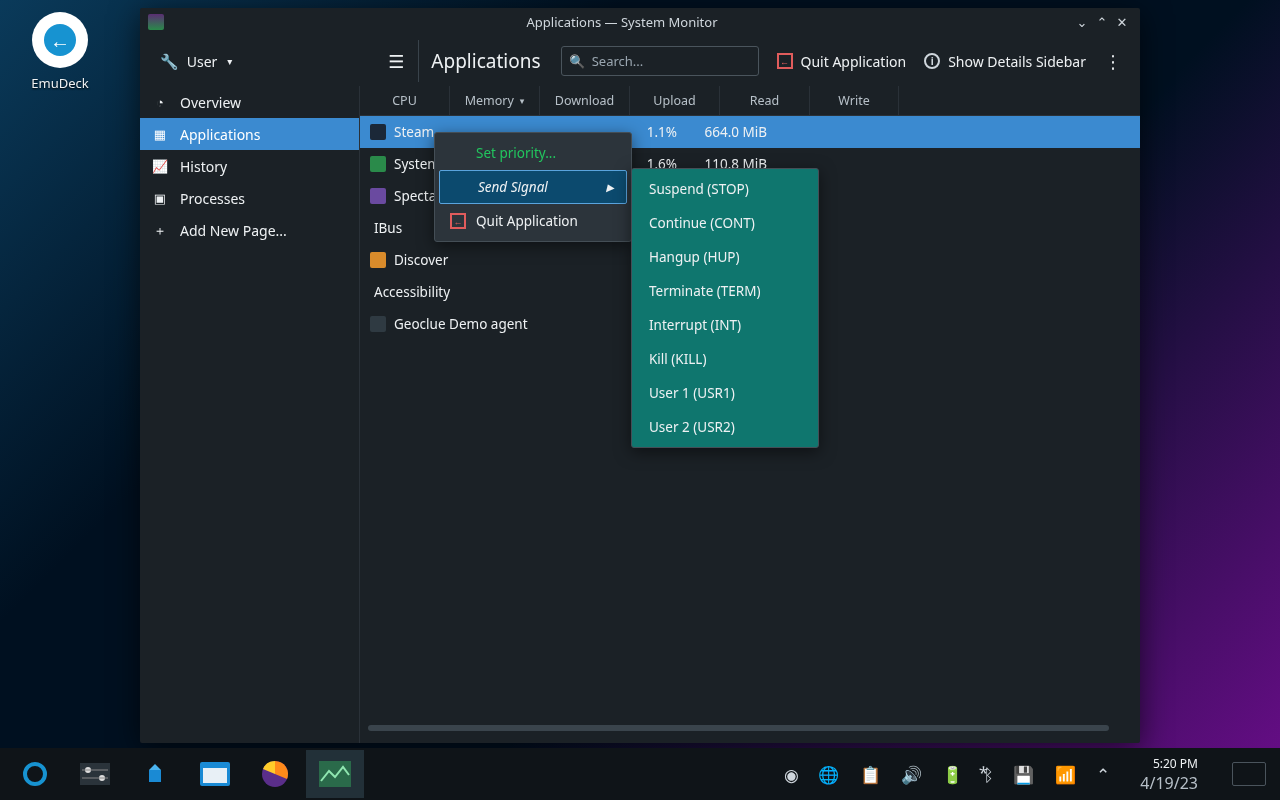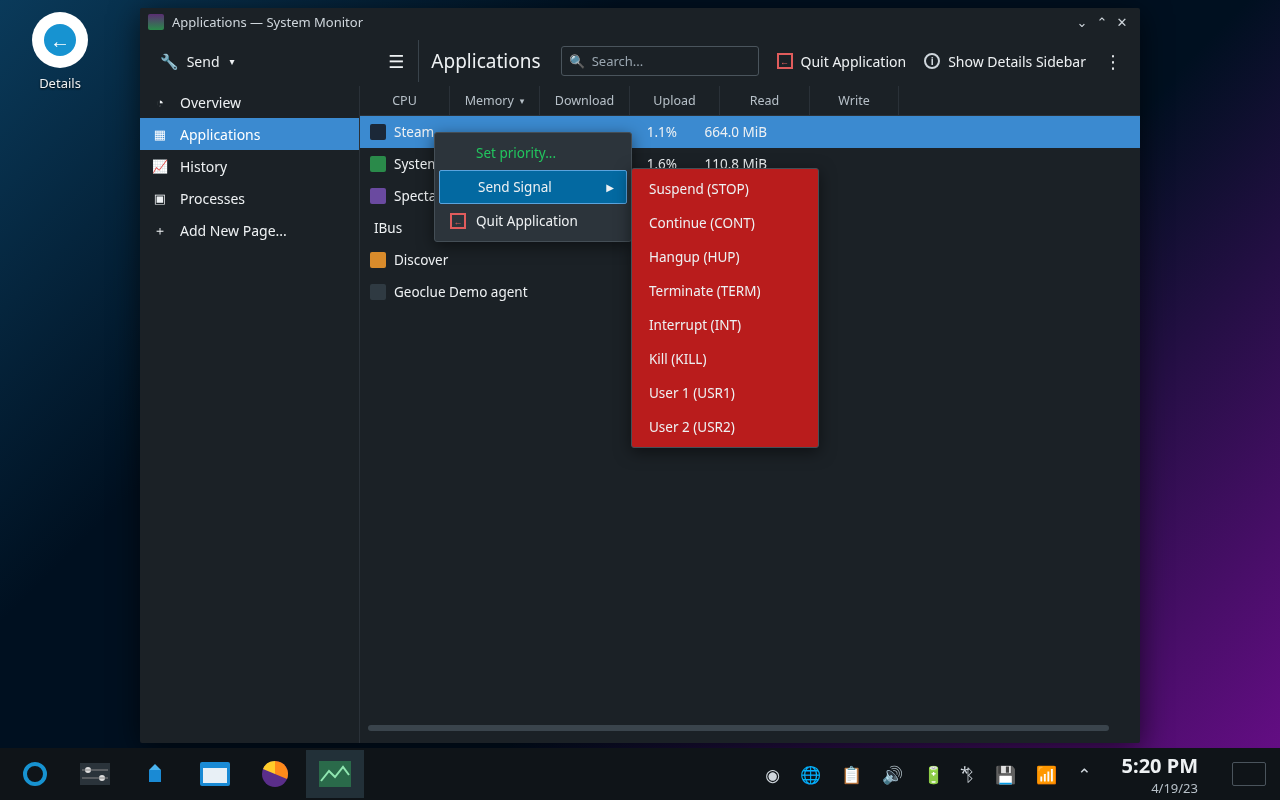--- a/index.html
+++ b/index.html
@@ -8,21 +8,21 @@
 
 .desktop-icon { position:absolute; top:12px; left:20px; width:80px; text-align:center; }
 .desktop-icon .emud-circ { width:56px; height:56px; border-radius:50%; background:#fff; margin:0 auto; display:flex; align-items:center; justify-content:center; }
 .desktop-icon .emud-circ .arrow { width:32px; height:32px; border-radius:50%; background:#1793d1; display:flex; align-items:center; justify-content:center; color:#fff; font-size:20px; }
 .desktop-icon .lbl { margin-top:6px; font-size:13px; color:#eef1f3; text-shadow:0 1px 2px #000; }
 
 
 .window { position:absolute; top:8px; left:140px; width:1000px; height:735px; background:#1b2126; border-radius:2px; box-shadow:0 6px 30px rgba(0,0,0,.6); display:flex; flex-direction:column; }
 .titlebar { height:28px; display:flex; align-items:center; padding:0 8px; font-size:13px; color:#cfd6dc; }
 .titlebar .tb-icon { width:16px; height:16px; background:linear-gradient(#5a2e73,#2a8a4a); border-radius:2px; margin-right:8px; }
-.titlebar .tb-title { flex:1; text-align:left; }
+.titlebar .tb-title { flex:1; text-align:center; }
 .titlebar .wc { width:20px; text-align:center; cursor:pointer; font-size:13px; }
 
 .toolbar { height:50px; display:flex; align-items:center; padding:0 14px; }
 .tools-btn { display:flex; align-items:center; gap:8px; font-size:14px; padding:4px 6px; }
 .tools-btn .wrench { font-size:15px; }
 .tools-btn .chev { font-size:10px; margin-left:2px; }
 .hamburger { margin-left:auto; font-size:18px; padding:4px 10px; }
 .divider-v { width:1px; height:42px; background:#39434b; margin:0 12px 0 4px; }
 .page-title { font-size:19px; font-weight:400; }
 .search { margin-left:20px; width:198px; height:30px; border:1px solid #4a545c; border-radius:3px; display:flex; align-items:center; padding:0 8px; gap:6px; color:#9aa6b0; font-size:13px; }
@@ -55,62 +55,62 @@
 .row .r-wr{width:89px}
 .row.cat .r-name{padding-left:14px}
 
 .hscroll { height:14px; margin:6px 8px 8px; background:transparent; position:relative; }
 .hscroll .thumb { position:absolute; left:0; top:4px; height:6px; width:97%; background:#3a444c; border-radius:3px; }
 
 
 .ctx { position:absolute; top:132px; left:434px; width:198px; background:#2c343b; border:1px solid #444e56; border-radius:3px; box-shadow:0 4px 16px rgba(0,0,0,.5); padding:3px; z-index:10; }
 .ctx-item { height:34px; display:flex; align-items:center; padding:0 12px; font-size:13.5px; gap:10px; border-radius:2px; }
 .ctx-item.disabled{color:#22c55e}
-.ctx-item.hi{background:#0369a1; border:1px solid #5aa4de; margin:0 1px;}
+.ctx-item.hi{background:#0c4a6e; border:1px solid #5aa4de; margin:0 1px;font-style:italic;}
 .ctx-item .arrow-r{margin-left:auto;font-size:10px}
 
-.sub { position:absolute; top:168px; left:631px; width:188px; background:#b91c1c; border:1px solid #444e56; border-radius:3px; box-shadow:0 4px 16px rgba(0,0,0,.5); padding:3px; z-index:11; }
+.sub { position:absolute; top:168px; left:631px; width:188px; background:#0f766e; border:1px solid #444e56; border-radius:3px; box-shadow:0 4px 16px rgba(0,0,0,.5); padding:3px; z-index:11; }
 .sub-item{height:34px;display:flex;align-items:center;padding:0 14px;font-size:13.5px;border-radius:2px}
 
 
 .taskbar { position:absolute; bottom:0; left:0; right:0; height:52px; background:#0f1418; display:flex; align-items:center; padding:0 6px; }
 .tb-app { width:58px; height:48px; display:flex; align-items:center; justify-content:center; font-size:26px; margin-right:2px; }
 .tb-app.active{background:#223038}
 .tray { margin-left:auto; display:flex; align-items:center; gap:20px; padding-right:8px; }
 .tray .ti { font-size:17px; color:#cfd6dc; }
 .clock { text-align:right; margin-left:10px; }
-.clock .t{font-size:20px;font-weight:700}
-.clock .d{font-size:13px;color:#b7c0c8}
+.clock .t{font-size:12px;font-weight:400}
+.clock .d{font-size:16px;color:#b7c0c8}
 .show-desk{width:34px;height:24px;border:1px solid #4a545c;border-radius:2px;margin-left:14px}
 
 svg{display:block}
 </style>
 </head>
 <body>
 
 <div class="desktop-icon">
   <div class="emud-circ">
       <div class="arrow">←</div>
     </div>
-  <div class="lbl">Details</div>
+  <div class="lbl">EmuDeck</div>
 </div>
 
 <div class="window">
   <div class="titlebar">
     <span class="tb-icon"></span>
     <span class="tb-title">Applications — System Monitor</span>
     <span class="wc">⌄</span>
     <span class="wc">⌃</span>
     <span class="wc">✕</span>
   </div>
 
   <div class="toolbar">
     <div class="tools-btn">
       <span class="wrench">🔧</span>
-      <span>Send</span>
+      <span>User</span>
       <span class="chev">▾</span>
     </div>
     <div class="hamburger">☰</div>
     <div class="divider-v"></div>
     <div class="page-title">Applications</div>
     <div class="search">
       <span>🔍</span>
       <span>Search...</span>
     </div>
     <div class="tb-btn">
@@ -204,20 +204,31 @@
             <div class="r-mem"></div>
             <div class="r-dl"></div>
             <div class="r-ul"></div>
             <div class="r-rd"></div>
             <div class="r-wr"></div>
           </div>
           <div class="row">
             <div class="r-name">
               <span class="app-ico" style="background:#d98b2b"></span>
               <span>Discover</span>
+            </div>
+            <div class="r-cpu"></div>
+            <div class="r-mem"></div>
+            <div class="r-dl"></div>
+            <div class="r-ul"></div>
+            <div class="r-rd"></div>
+            <div class="r-wr"></div>
+          </div>
+          <div class="row cat">
+            <div class="r-name">
+              <span>Accessibility</span>
             </div>
             <div class="r-cpu"></div>
             <div class="r-mem"></div>
             <div class="r-dl"></div>
             <div class="r-ul"></div>
             <div class="r-rd"></div>
             <div class="r-wr"></div>
           </div>
           <div class="row">
             <div class="r-name">

